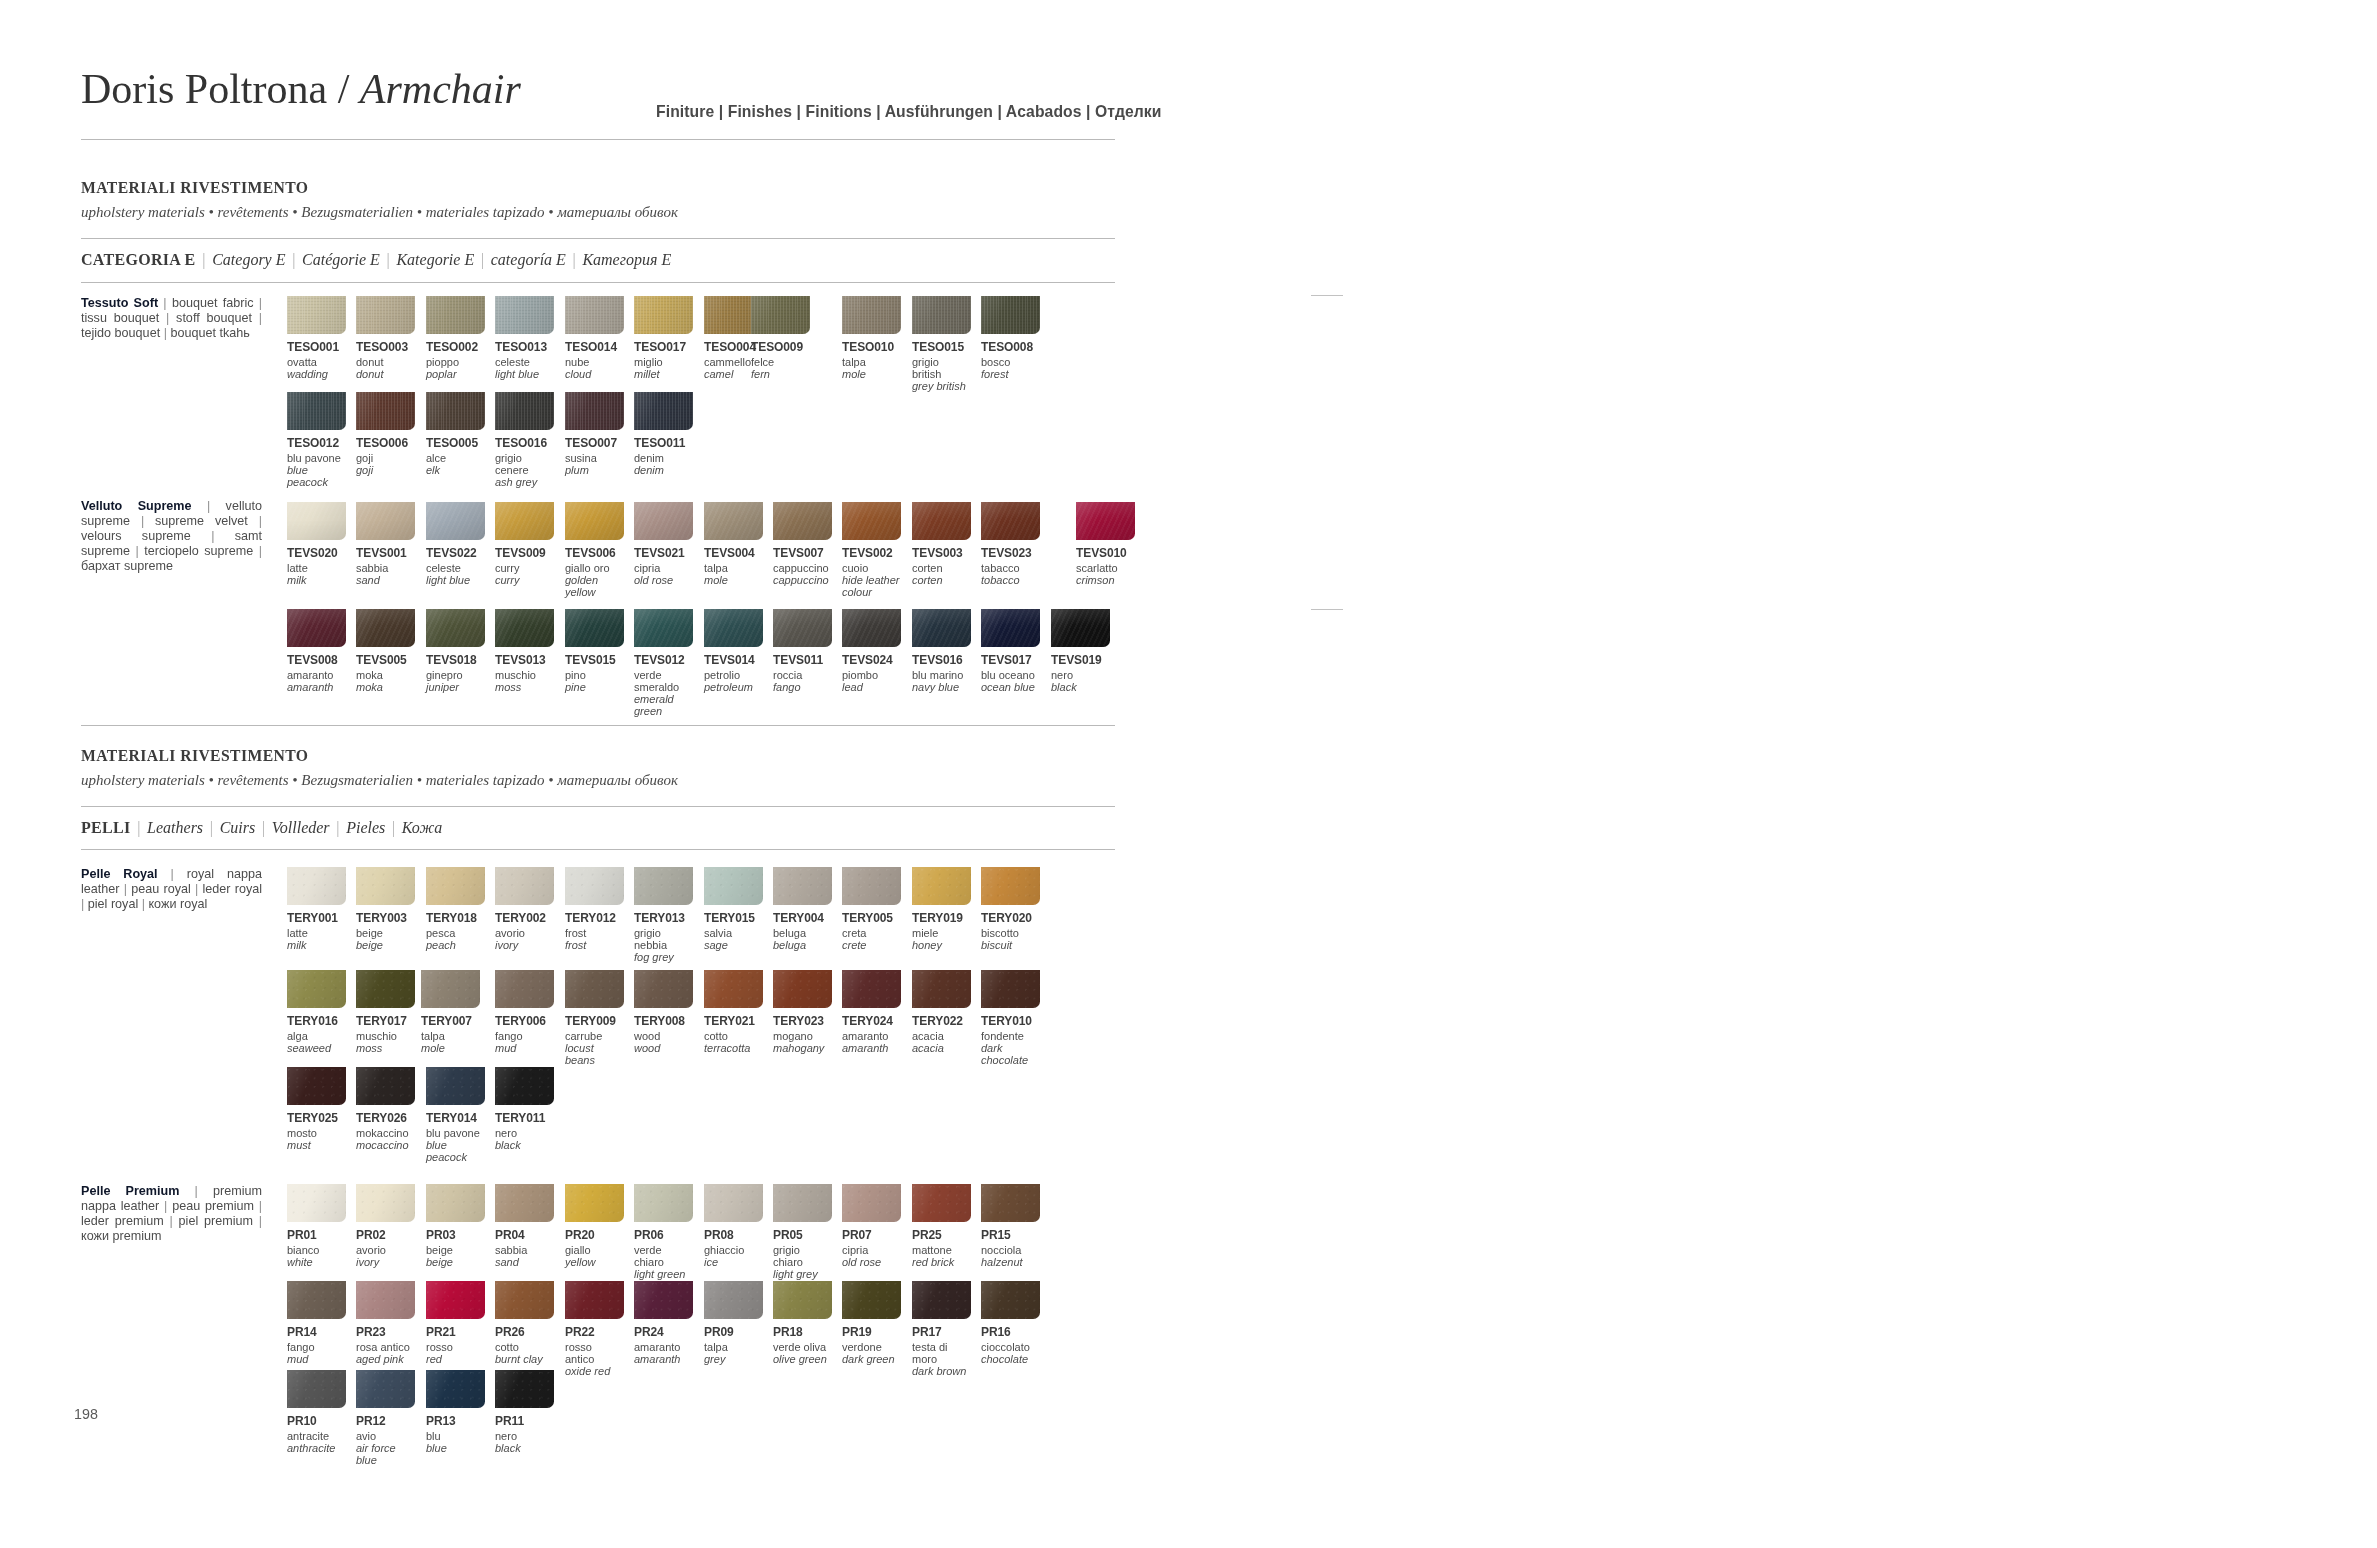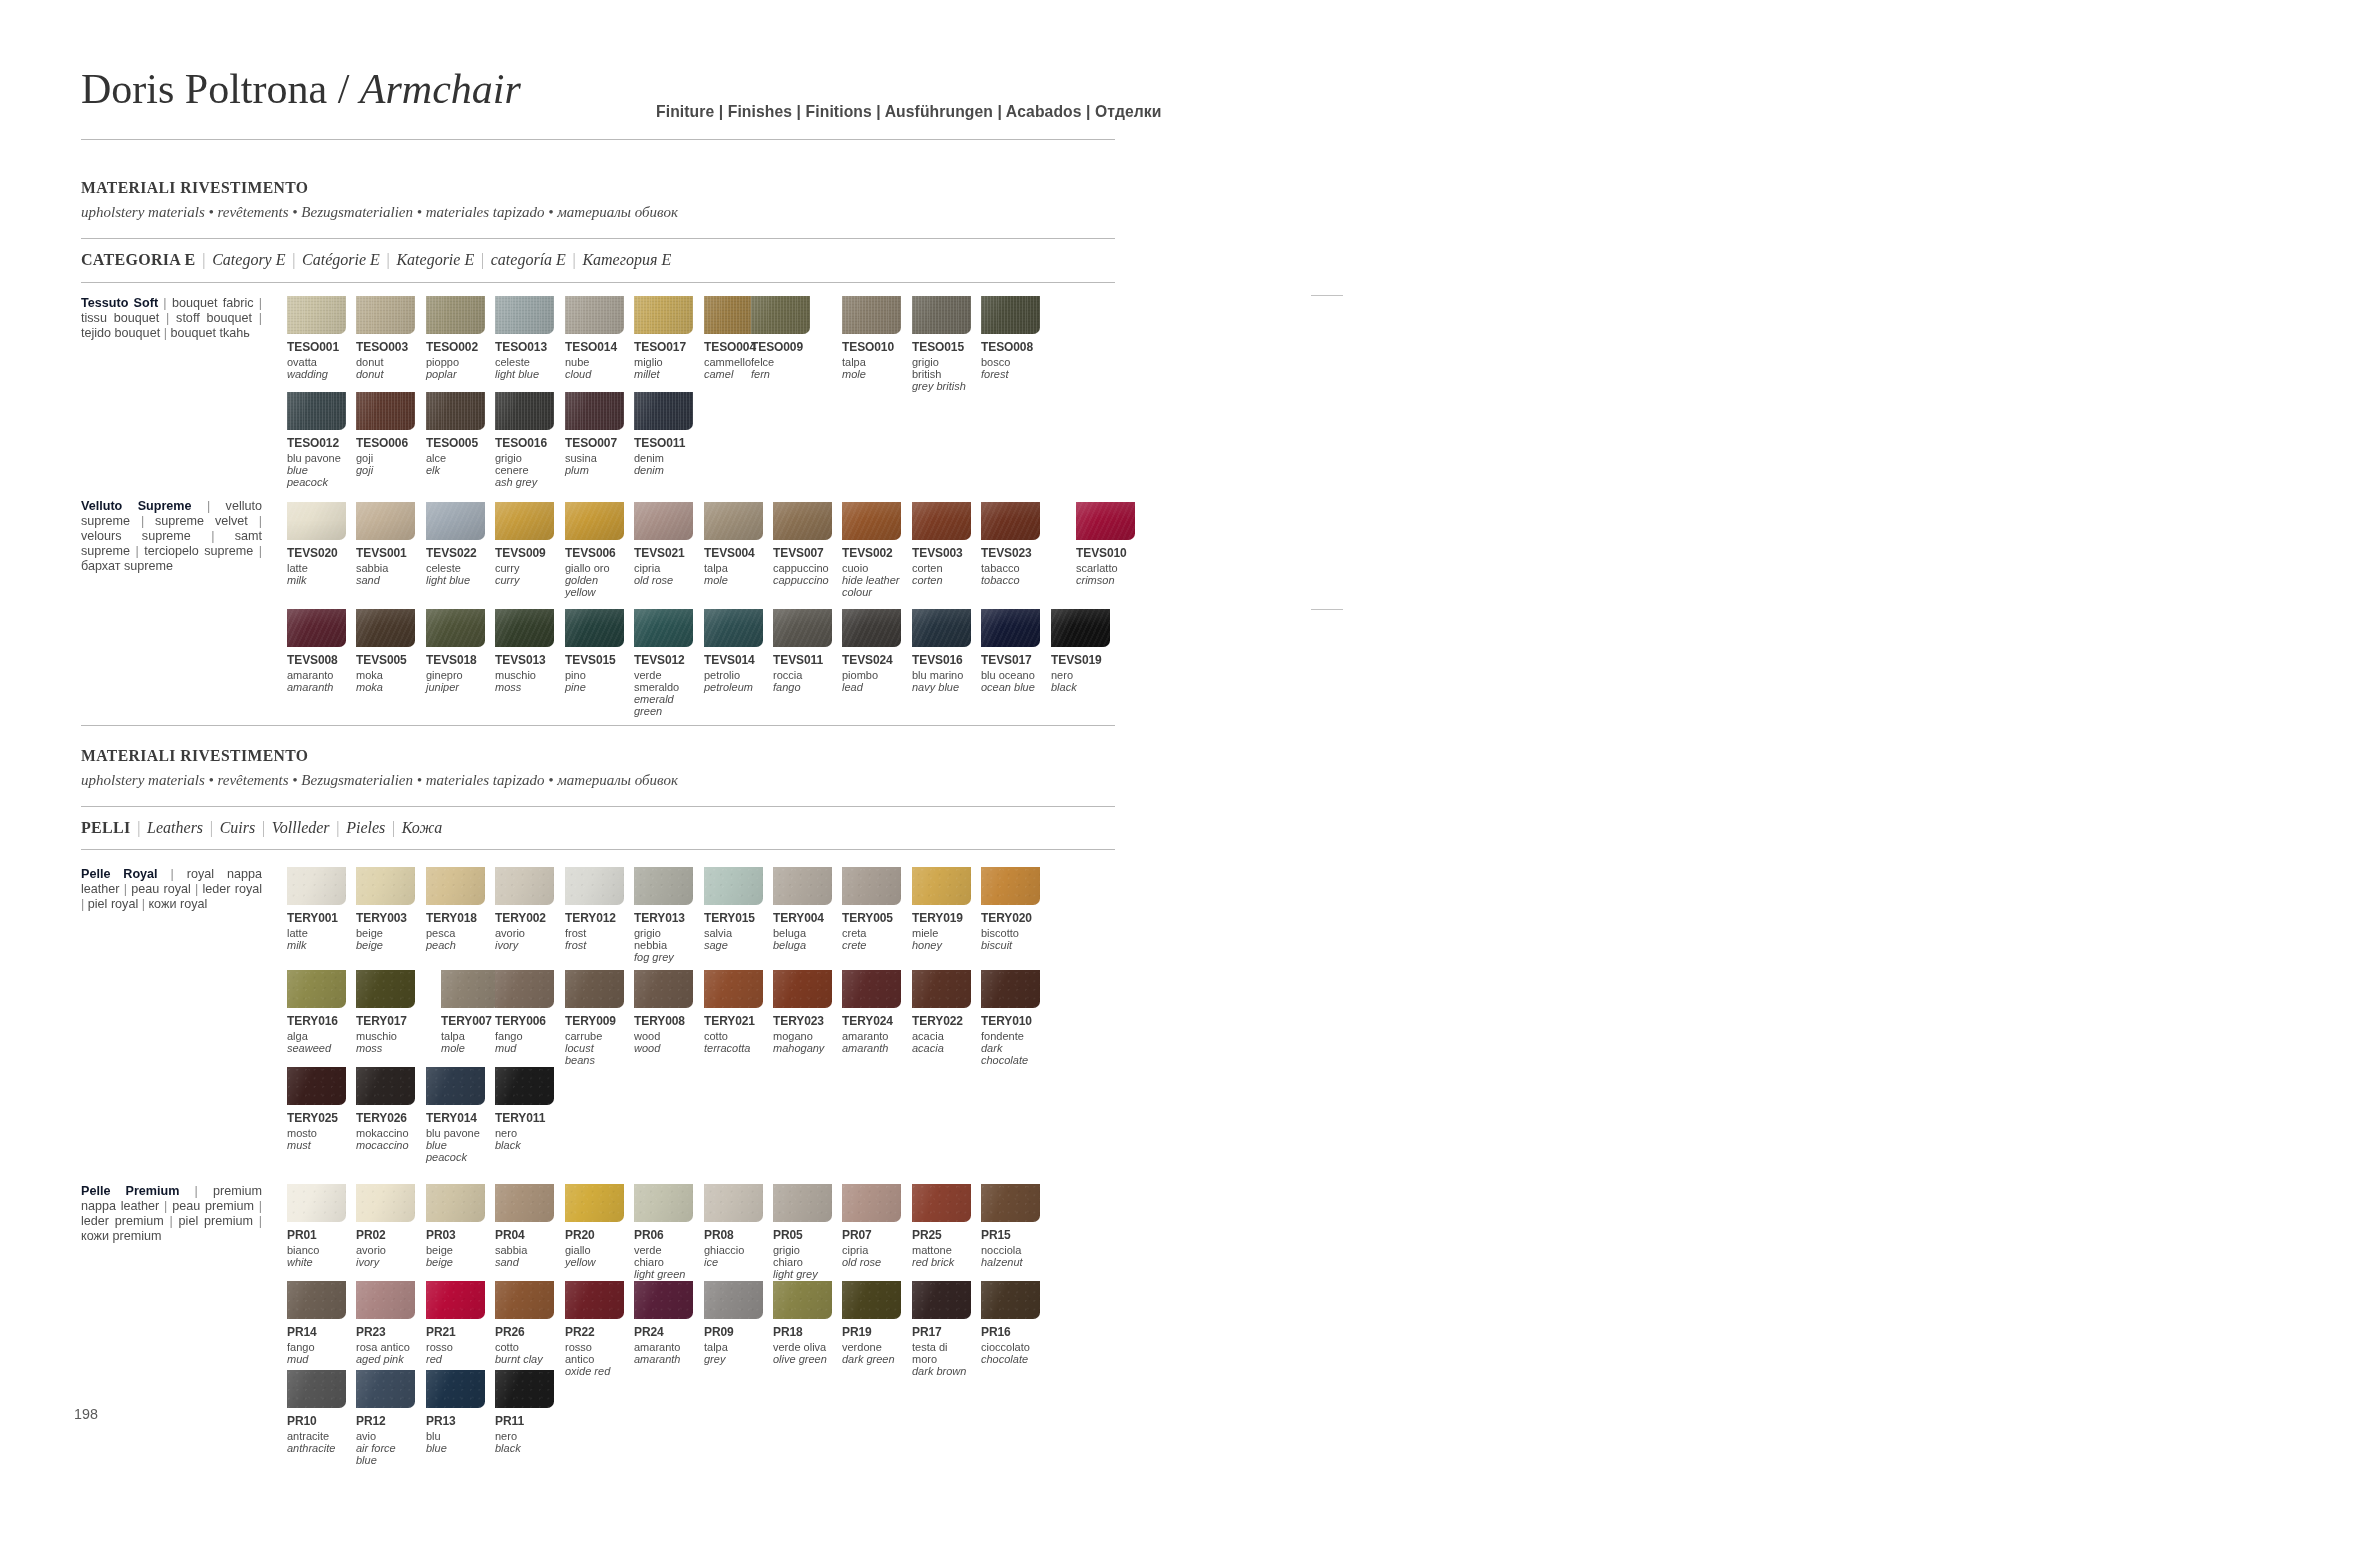--- a/index.html
+++ b/index.html
@@ -464,21 +464,21 @@
         <div class="code">TERY016</div>
         <div class="it">alga</div>
         <div class="en">seaweed</div>
       </div>
       <div class="sw" style="left: 69px; top: 0px;">
         <div class="chip lea" style="background: rgb(76, 74, 34);"></div>
         <div class="code">TERY017</div>
         <div class="it">muschio</div>
         <div class="en">moss</div>
       </div>
-      <div class="sw" style="left: 154px; top: 0px;">
+      <div class="sw" style="left: 134px; top: 0px;">
         <div class="chip lea" style="background: rgb(141, 130, 114);"></div>
         <div class="code">TERY007</div>
         <div class="it">talpa</div>
         <div class="en">mole</div>
       </div>
       <div class="sw" style="left: 208px; top: 0px;">
         <div class="chip lea" style="background: rgb(123, 106, 92);"></div>
         <div class="code">TERY006</div>
         <div class="it">fango</div>
         <div class="en">mud</div>

